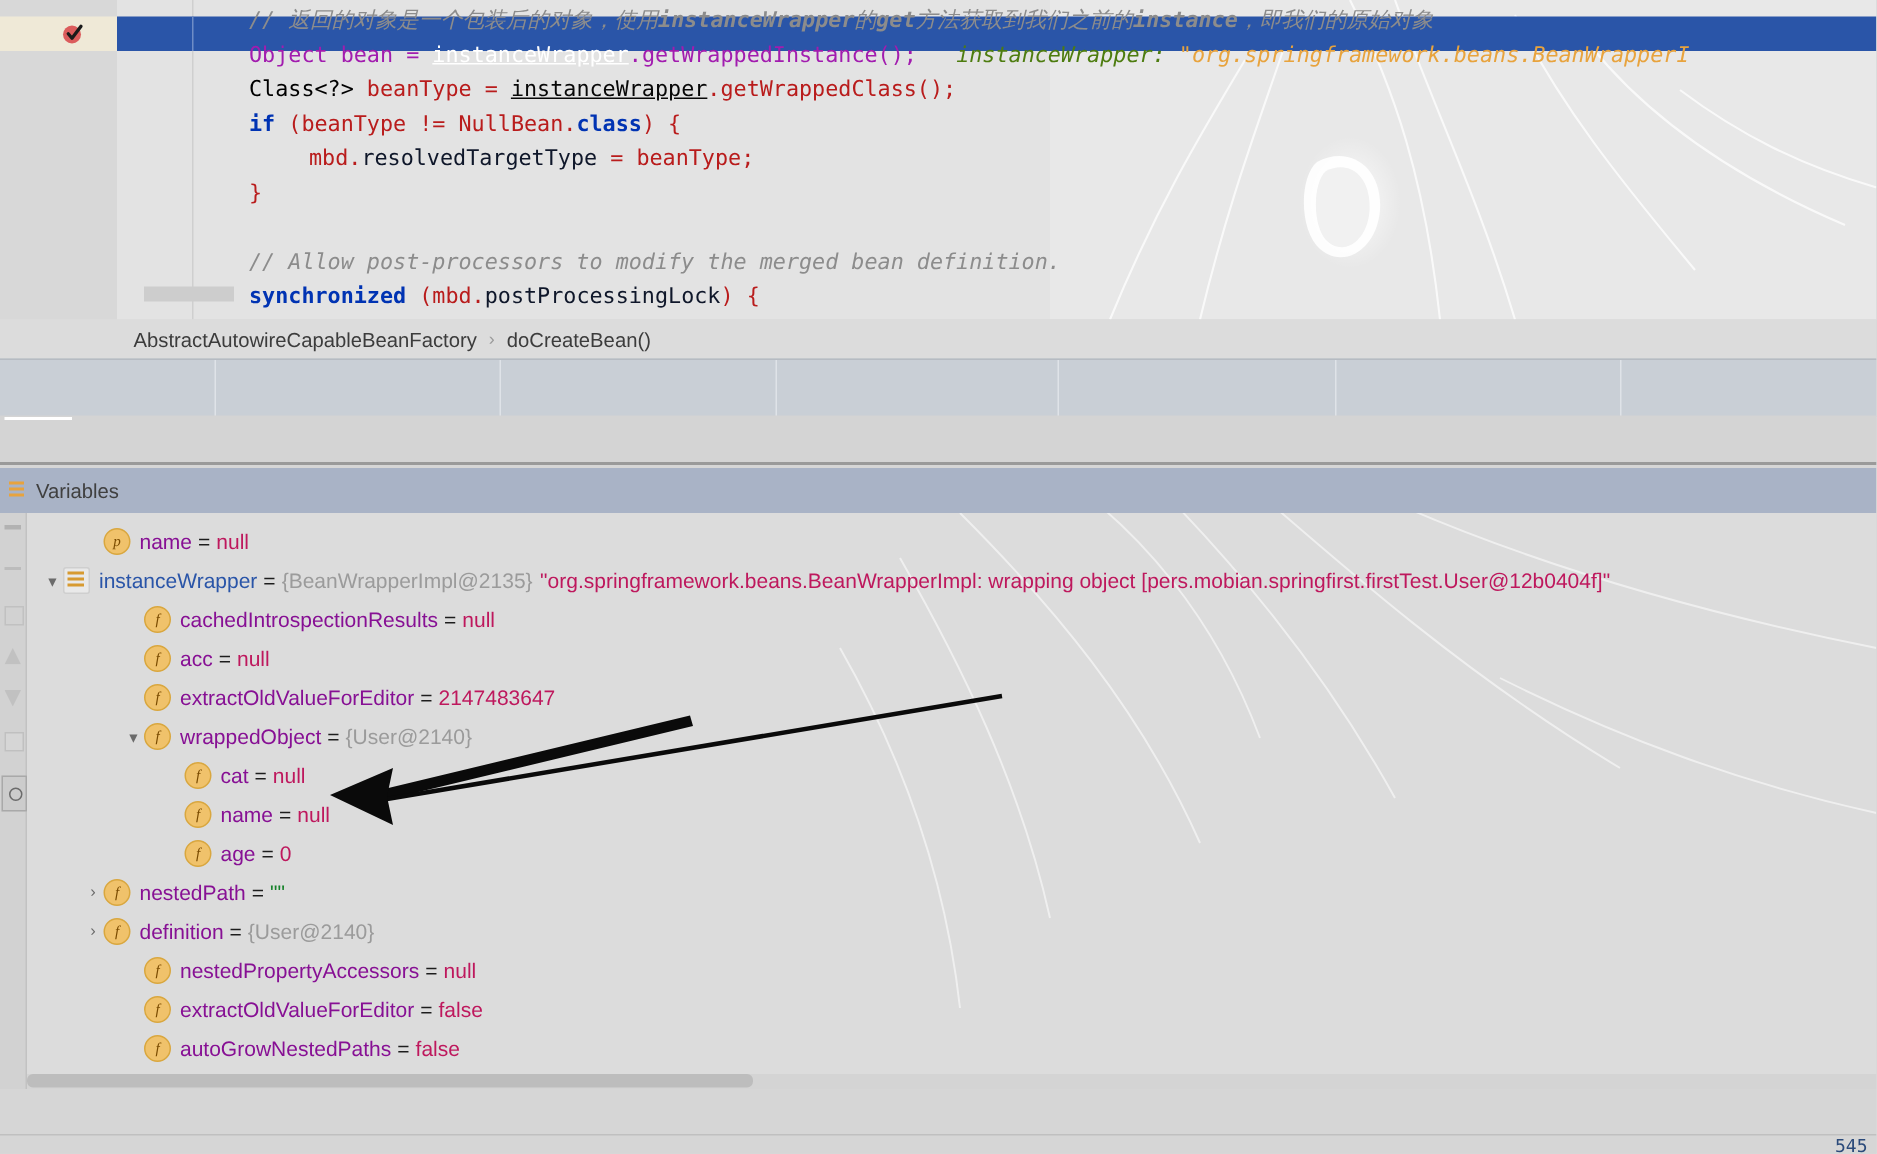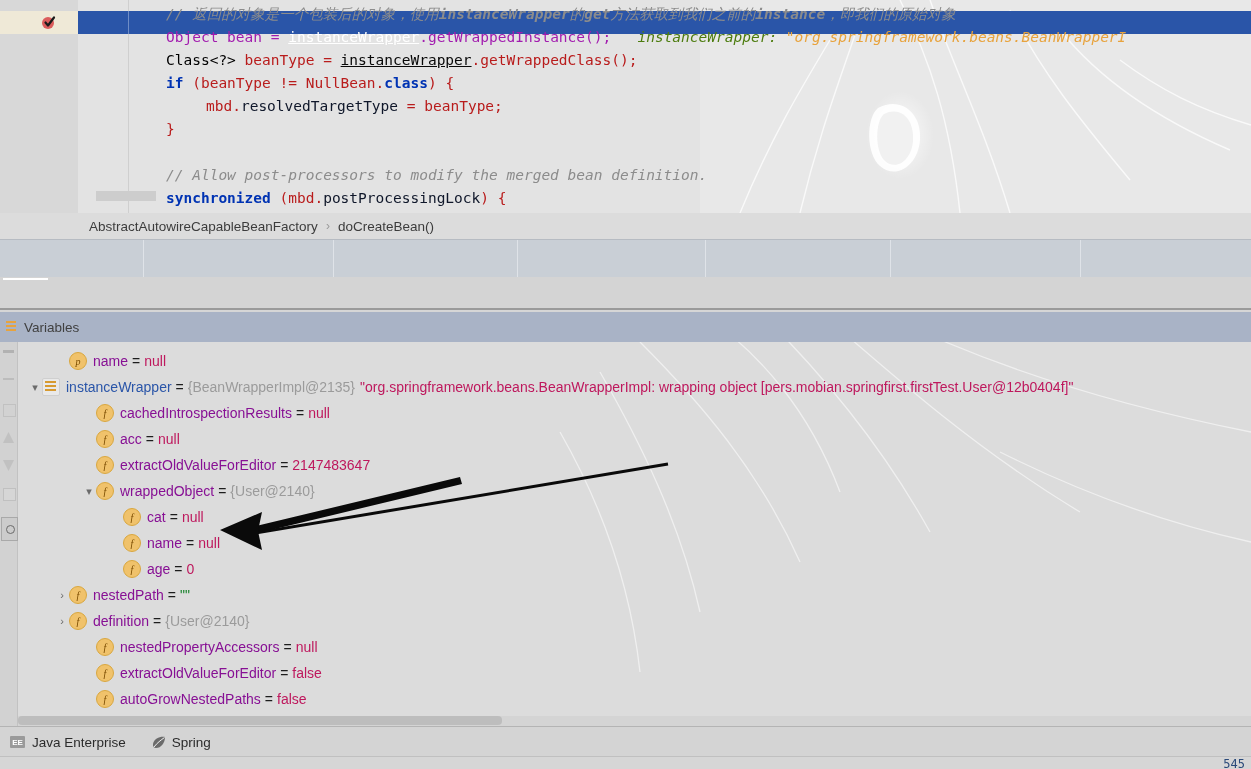--- a/index.html
+++ b/index.html
@@ -315,31 +315,16 @@
     <div class="hscroll-track"></div>
     <div class="hscroll"></div>
 
     <svg class="arrow" width="1251" height="414">
       <polygon points="222,218 258,203 252,215 460,165 462,172 254,222 258,234" fill="#0a0a0a"></polygon>
       <path d="M250 222 L668 152" stroke="#0a0a0a" stroke-width="3" fill="none"></path>
       <polygon points="220,218 262,200 258,219 262,238" fill="#0a0a0a"></polygon>
     </svg>
   </div>
 
-  <div class="status">
-    <div class="st-item">
-      <span class="ee-icon">EE</span>
-      <span class="st-label">Java Enterprise</span>
-    </div>
-    <div class="st-item" style="margin-left:26px;">
-      <span class="leaf-icon">
-        <svg width="14" height="13" viewBox="0 0 14 13">
-          <path d="M13 1 C9 0 2 2 1 8 C0.6 10.5 2 12 4 12 C9 12 13 7 13 1 Z" fill="#6b6b6b"></path>
-          <path d="M2 11 C5 7 9 4 12.5 1.5" stroke="#ffffff" stroke-width="0.9" fill="none"></path>
-        </svg>
-      </span>
-      <span class="st-label">Spring</span>
-    </div>
-  </div>
   <div class="botbar"></div>
   <div class="botnum">545</div>
 
 </div>
 
 </body></html>

